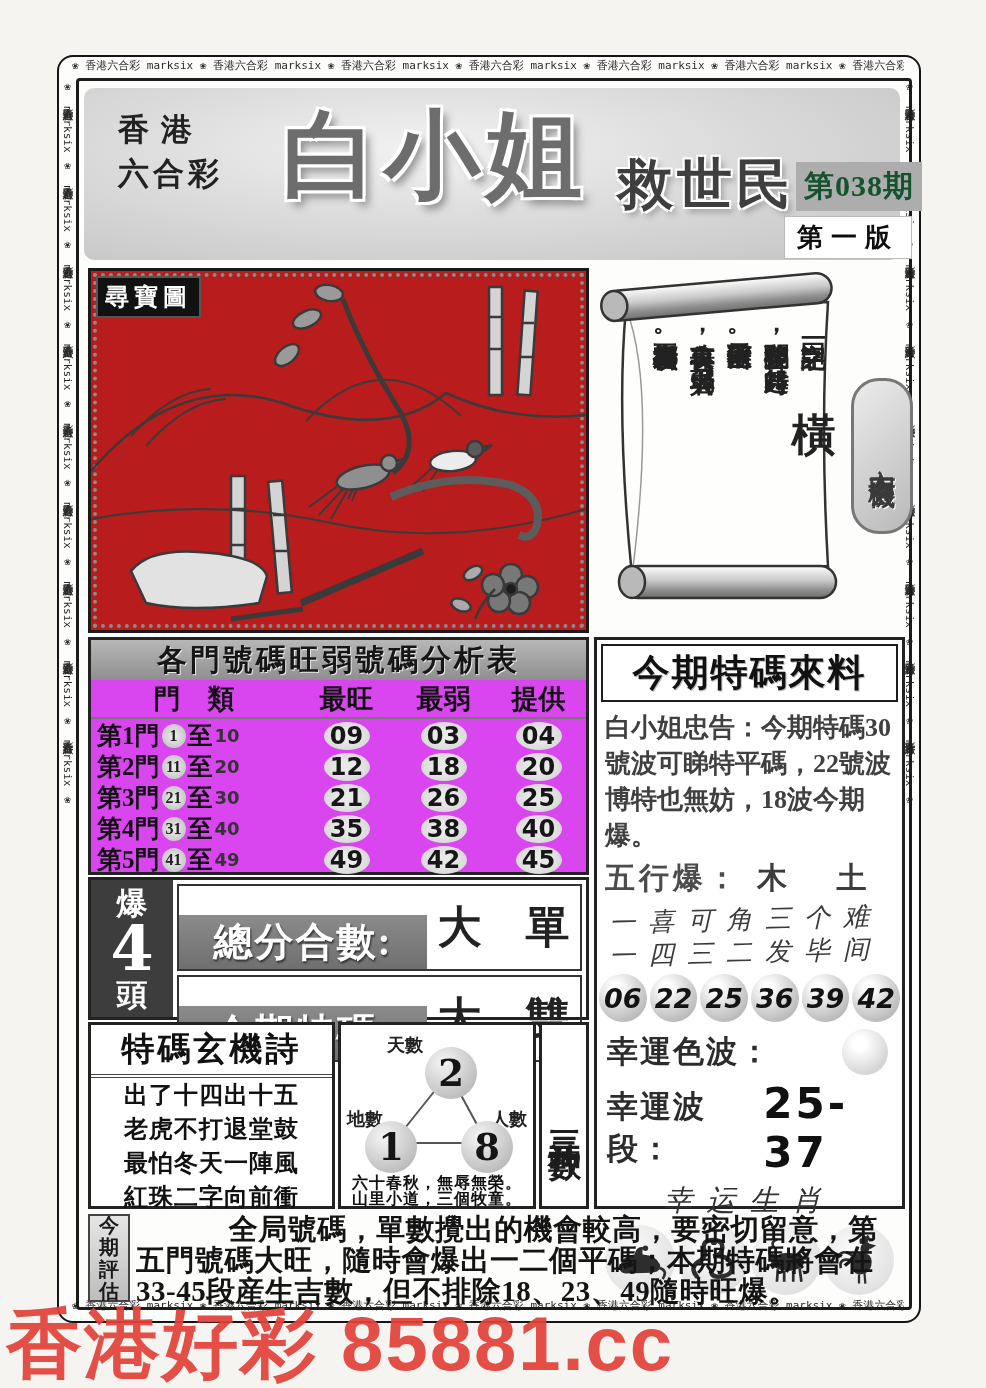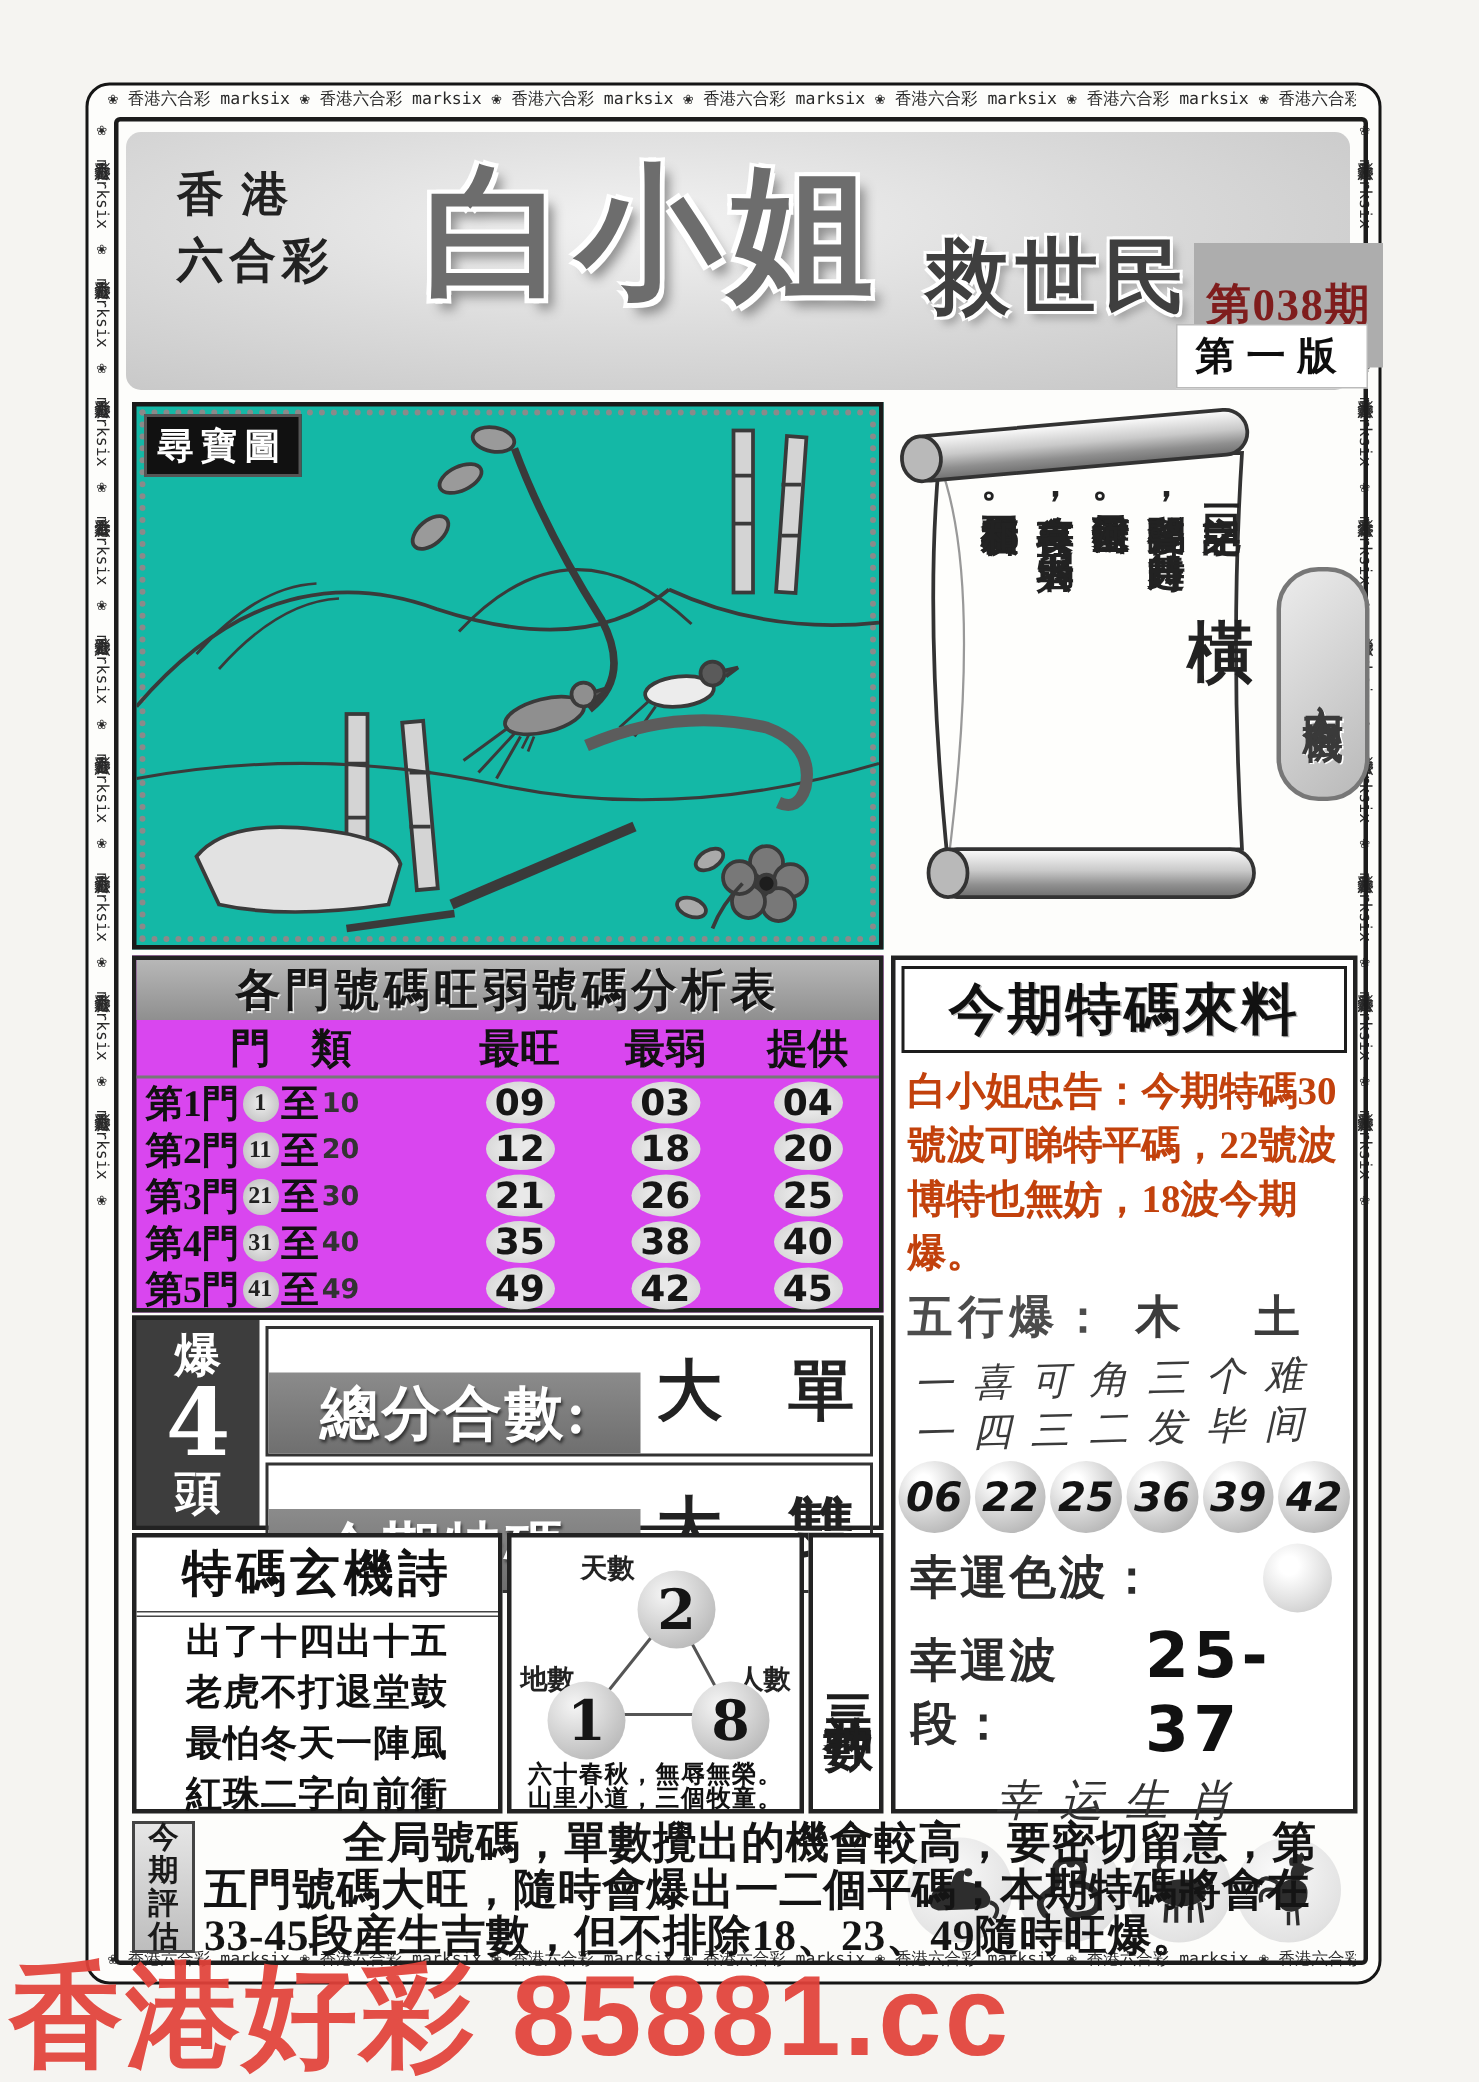--- a/index.html
+++ b/index.html
@@ -19,26 +19,26 @@
 
   
   .header{left:84px;top:88px;width:816px;height:172px;border-radius:10px;
           background:radial-gradient(ellipse at 42% 35%, #f2f2f2 0%, #dcdcdc 45%, #c3c3c3 100%);}
   .brand{left:118px;top:108px;width:150px;font-weight:bold;font-size:31px;letter-spacing:12px;line-height:44px;color:#222;}
   .brand .l2{letter-spacing:4px;}
   .main-title{left:282px;top:92px;font-size:96px;font-weight:bold;letter-spacing:6px;color:#6d6d6d;
       text-shadow:-3px -3px 0 #fff,3px -3px 0 #fff,-3px 3px 0 #fff,3px 3px 0 #fff,6px 7px 8px #8a8a8a;}
   .sub-title{left:618px;top:148px;font-size:55px;font-weight:bold;letter-spacing:4px;color:#3f3f3f;
       text-shadow:-2px -2px 0 #fff,2px -2px 0 #fff,-2px 2px 0 #fff,2px 2px 0 #fff,4px 5px 6px #9a9a9a;}
-  .issue{left:796px;top:162px;background:#adadad;color:#7f1d1d;font-weight:bold;font-size:30px;padding:21px 8px;letter-spacing:1px;}
+  .issue{left:796px;top:162px;background:#adadad;color:#14532d;font-weight:bold;font-size:30px;padding:4px 8px;letter-spacing:1px;}
   .edition{left:784px;top:216px;background:#fff;border:1px solid #bbb;color:#0e0e0e;font-weight:bold;font-size:26px;
            padding:3px 12px;letter-spacing:8px;}
 
   
-  .treasure{left:88px;top:268px;width:501px;height:365px;border:3px solid #1a1a1a;background:#14b8a6;box-sizing:border-box;}
+  .treasure{left:88px;top:268px;width:501px;height:365px;border:3px solid #1a1a1a;background:#b91c1c;box-sizing:border-box;}
   .treasure .pat{position:absolute;inset:2px;border:4px dotted #8a8a8a;}
   .t-label{position:absolute;left:5px;top:5px;background:#111;color:#fff;font-size:24px;font-weight:bold;
            letter-spacing:5px;padding:3px 7px;border:2px solid #555;}
 
   
   .scrollbox{left:596px;top:266px;width:258px;height:364px;}
   .scroll-text{position:absolute;left:44px;top:58px;width:190px;height:252px;
       writing-mode:vertical-rl;text-orientation:upright;font-size:25px;font-weight:bold;color:#222;line-height:34px;}
   .scroll-text .col{margin-left:3px;}
   .scroll-word{font-size:44px;font-weight:bold;margin-top:26px;display:inline-block;}
@@ -88,21 +88,21 @@
   .tcap{position:absolute;left:0;width:100%;text-align:center;font-size:16px;font-weight:bold;letter-spacing:1px;
         font-family:"Liberation Sans", sans-serif;}
   .tside{left:539px;top:1022px;width:50px;height:187px;border:3px solid #222;box-sizing:border-box;background:#fff;
          display:flex;align-items:center;justify-content:center;}
   .tside span{writing-mode:vertical-rl;text-orientation:upright;font-size:33px;font-weight:bold;color:#1d1d1d;letter-spacing:6px;}
 
   
   .special{left:594px;top:637px;width:311px;height:572px;border:3px solid #222;box-sizing:border-box;background:#fff;}
   .sp-ttl{margin:4px;border:2px solid #1d1d1d;text-align:center;font-size:37px;font-weight:bold;letter-spacing:2px;
       padding:2px 0;text-shadow:1px 1px 0 #bbb;}
-  .sp-advice{padding:4px 8px 0 8px;font-size:26px;font-weight:bold;line-height:36px;color:#c2410c;}
+  .sp-advice{padding:4px 8px 0 8px;font-size:26px;font-weight:bold;line-height:36px;color:#404040;}
   .sp-five{padding:4px 8px;font-size:30px;font-weight:bold;color:#4c4c4c;letter-spacing:4px;}
   .sp-five .v{margin-left:16px;word-spacing:34px;color:#3c3c3c;}
   .sp-hand{font-style:italic;font-size:26px;color:#3b3b3b;letter-spacing:13px;line-height:33px;padding-left:12px;transform:rotate(-1.5deg);}
   .sp-balls{display:flex;gap:3px;justify-content:center;padding:5px 2px;}
   .ball{width:48px;height:48px;border-radius:50%;background:radial-gradient(circle at 35% 28%,#fff 10%,#d8d8d8 45%,#a8a8a8 95%);
       display:flex;align-items:center;justify-content:center;font-family:"DejaVu Sans", sans-serif;font-size:27px;font-weight:bold;color:#131313;font-style:italic;}
   .sp-row{display:flex;align-items:center;padding:2px 10px;gap:14px;}
   .sp-lab{font-size:31px;font-weight:bold;color:#2c2c2c;letter-spacing:2px;}
   .wave-ball{width:46px;height:46px;border-radius:50%;margin-left:56px;
       background:radial-gradient(circle at 38% 32%,#ffffff 15%,#e2e2e2 55%,#bfbfbf 100%);}

